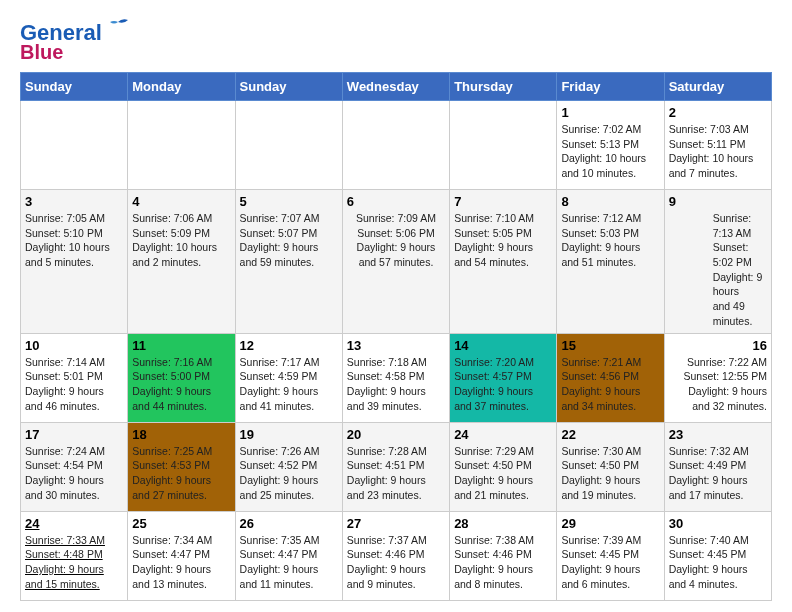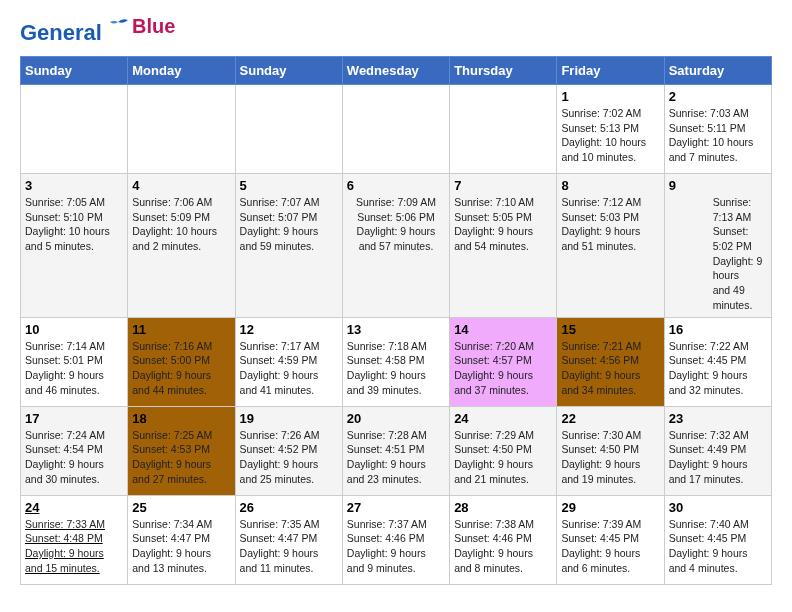--- a/index.html
+++ b/index.html
@@ -11,21 +11,21 @@
       padding: 20px;
     }
     .header-area {
       display: flex;
       justify-content: space-between;
       align-items: flex-start;
       margin-bottom: 10px;
     }
     .logo {
       display: flex;
-      flex-direction: row;
+      flex-direction: column;
       align-items: flex-start;
     }
     .title-area {
       text-align: right;
     }
     .month-title {
       font-size: 36px;
       font-weight: bold;
       color: #222;
     }
@@ -205,21 +205,21 @@
       <tr>
         <td style="background: rgb(255, 255, 255);">
           <div class="cell-inner">
             <span class="day-num">10</span>
             <div class="day-info" style="white-space: pre-line;">Sunrise: 7:14 AM
 Sunset: 5:01 PM
 Daylight: 9 hours
 and 46 minutes.</div>
           </div>
         </td>
-        <td style="background: #a16207;">
+        <td style="background: #22c55e;">
           <div class="cell-inner">
             <span class="day-num">11</span>
             <div class="day-info" style="white-space: pre-line;">Sunrise: 7:16 AM
 Sunset: 5:00 PM
 Daylight: 9 hours
 and 44 minutes.</div>
           </div>
         </td>
         <td style="background: rgb(255, 255, 255);">
           <div class="cell-inner">
@@ -232,43 +232,43 @@
         </td>
         <td style="background: rgb(255, 255, 255);">
           <div class="cell-inner">
             <span class="day-num">13</span>
             <div class="day-info" style="white-space: pre-line;">Sunrise: 7:18 AM
 Sunset: 4:58 PM
 Daylight: 9 hours
 and 39 minutes.</div>
           </div>
         </td>
-        <td style="background: #f0abfc;">
+        <td style="background: #14b8a6;">
           <div class="cell-inner">
             <span class="day-num">14</span>
             <div class="day-info" style="white-space: pre-line;">Sunrise: 7:20 AM
 Sunset: 4:57 PM
 Daylight: 9 hours
 and 37 minutes.</div>
           </div>
         </td>
         <td style="background: #a16207;">
           <div class="cell-inner">
             <span class="day-num">15</span>
             <div class="day-info" style="white-space: pre-line;">Sunrise: 7:21 AM
 Sunset: 4:56 PM
 Daylight: 9 hours
 and 34 minutes.</div>
           </div>
         </td>
-        <td style="background: rgb(255, 255, 255);">
+        <td style="background: rgb(255, 255, 255); text-align: right;">
           <div class="cell-inner">
             <span class="day-num">16</span>
             <div class="day-info" style="white-space: pre-line;">Sunrise: 7:22 AM
-Sunset: 4:45 PM
+Sunset: 12:55 PM
 Daylight: 9 hours
 and 32 minutes.</div>
           </div>
         </td>
       </tr>
       <tr>
         <td style="background: rgb(244, 244, 244);">
           <div class="cell-inner">
             <span class="day-num">17</span>
             <div class="day-info" style="white-space: pre-line;">Sunrise: 7:24 AM

